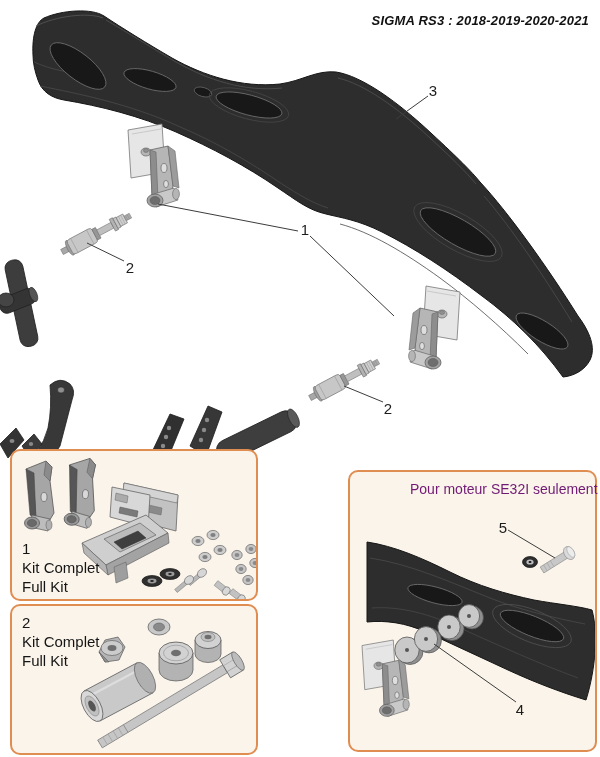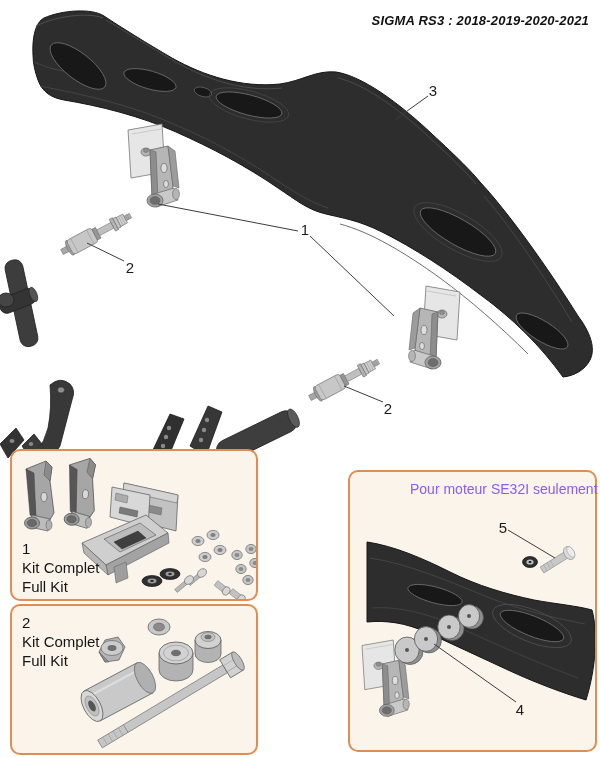--- a/index.html
+++ b/index.html
@@ -22,21 +22,21 @@
     border-radius:10px;box-sizing:border-box;z-index:20;
   }
   #kit1-box{left:10px;top:449px;width:248px;height:152px;}
   #kit2-box{left:10px;top:604px;width:248px;height:151px;}
   #se32i-box{left:348px;top:470px;width:249px;height:282px;}
   .kit-text{position:absolute;left:10px;font-size:15px;line-height:19px;color:#151515;z-index:25;}
   #kit1-box .kit-text{top:88px;}
   #kit2-box .kit-text{top:7px;}
   .se-note{
     position:absolute;left:60px;top:8px;font-size:14px;line-height:19px;
-    color:#8b5cf6;white-space:nowrap;z-index:25;
+    color:#701a75;white-space:nowrap;z-index:25;
   }
   .box-svg{left:0;top:0;z-index:22;}
 </style>
 </head>
 <body>
 
 <div class="canvas">
 
   <svg width="600" height="757" viewBox="0 0 600 757">
     <defs>

